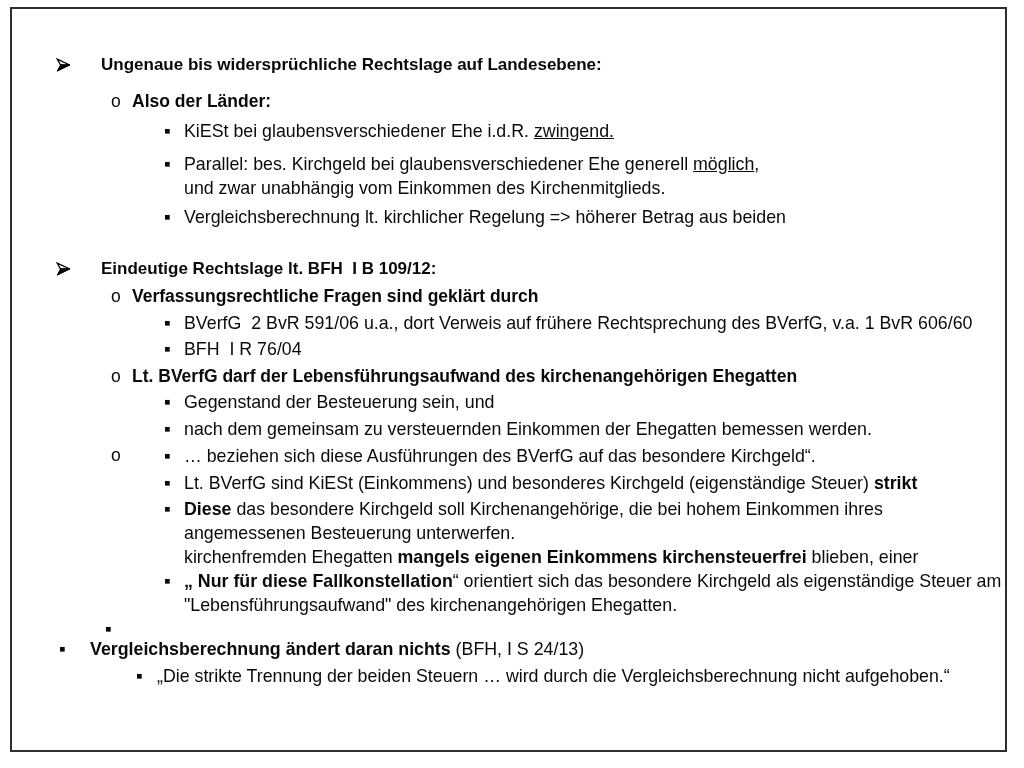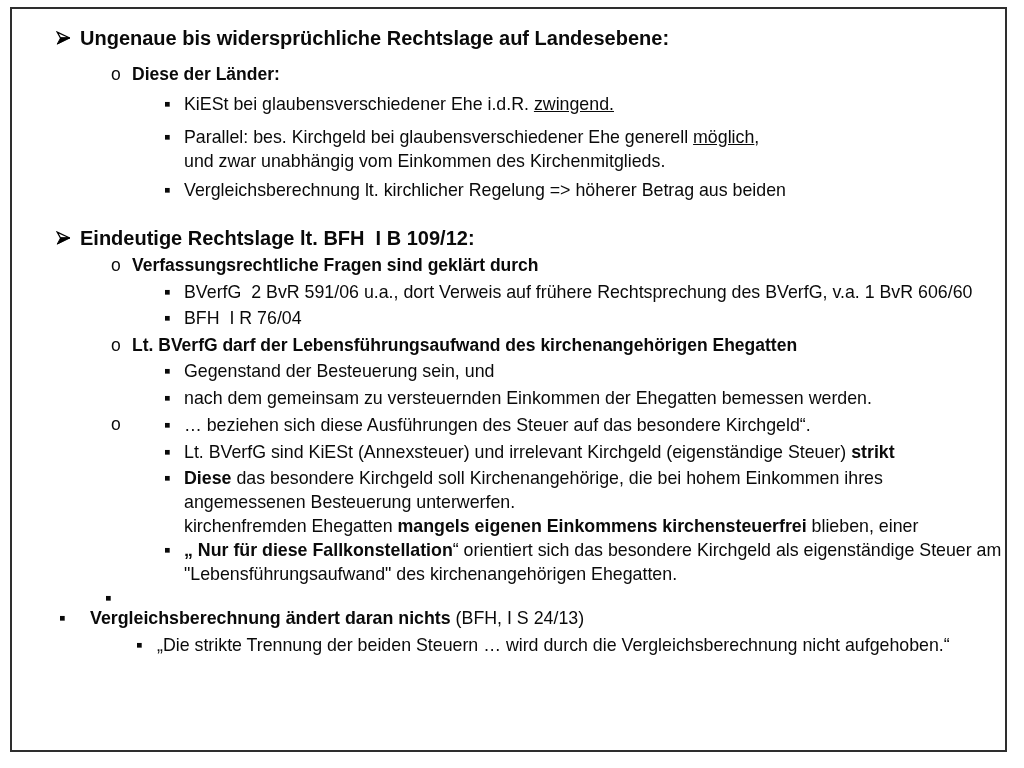--- a/index.html
+++ b/index.html
@@ -21,21 +21,21 @@
   }
   .item { position: relative; }
   .line { white-space: pre; }
   .bullet {
     position: absolute;
     top: 0;
     font-weight: normal;
     line-height: inherit;
   }
   
-  .l1 { padding-left: 68px;  font-size: 20px;   line-height: 26px;   font-weight: bold; }
+  .l1 { padding-left: 89px;  font-size: 17px;   line-height: 26px;   font-weight: bold; margin-top: 27px; }
   .l1 .bullet { left: 44px; top: 6px; }
   .l2 { padding-left: 120px; font-size: 17.5px; line-height: 25px;   font-weight: bold; }
   .l2 .bullet { left: 99px; }
   .l3 { padding-left: 172px; font-size: 17.8px; line-height: 24px; }
   .l3 .bullet  { left: 152px; font-size: 19px; }
   .l2sq { padding-left: 123px; font-size: 17.8px; line-height: 24px; }
   .l2sq .bullet { left: 93px; font-size: 19px; }
   .l1sq { padding-left: 78px; font-size: 17.8px; line-height: 24px; }
   .l1sq .bullet { left: 47px; font-size: 19px; }
   .l2sq2 { padding-left: 145px; font-size: 17.8px; line-height: 24px; }
@@ -57,21 +57,21 @@
         </svg>
       </span>
     <div class="txt">
         <div class="line"><span>Ungenaue bis widersprüchliche Rechtslage auf Landesebene:</span></div>
       </div>
   </div>
 
   <div class="item l2" style="margin-bottom:5px">
     <span class="bullet">o</span>
     <div class="txt">
-        <div class="line"><span>Diese der Länder:</span></div>
+        <div class="line"><span>Also der Länder:</span></div>
       </div>
   </div>
 
   <div class="item l3" style="margin-bottom:9px">
     <span class="bullet">▪</span>
     <div class="txt">
         <div class="line"><span>KiESt bei glaubensverschiedener Ehe i.d.R. </span><span class="u">zwingend.</span></div>
       </div>
   </div>
 
@@ -144,28 +144,28 @@
       </div>
   </div>
 
   <div class="item l2" style="margin-bottom:3px">
     <span class="bullet">o</span>
   </div>
 
   <div class="item l3" style="margin-bottom:3px">
     <span class="bullet">▪</span>
     <div class="txt">
-        <div class="line"><span>… beziehen sich diese Ausführungen des Steuer auf das besondere Kirchgeld“.</span></div>
+        <div class="line"><span>… beziehen sich diese Ausführungen des BVerfG auf das besondere Kirchgeld“.</span></div>
       </div>
   </div>
 
   <div class="item l3" style="margin-bottom:2px">
     <span class="bullet">▪</span>
     <div class="txt">
-        <div class="line"><span>Lt. BVerfG sind KiESt (Annexsteuer) und irrelevant Kirchgeld (eigenständige Steuer) </span><span class="b">strikt</span></div>
+        <div class="line"><span>Lt. BVerfG sind KiESt (Einkommens) und besonderes Kirchgeld (eigenständige Steuer) </span><span class="b">strikt</span></div>
       </div>
   </div>
 
   <div class="item l3" style="margin-bottom:0">
     <span class="bullet">▪</span>
     <div class="txt">
         <div class="line"><span class="b">Diese</span><span> das besondere Kirchgeld soll Kirchenangehörige, die bei hohem Einkommen ihres</span></div>
         <div class="line"><span>angemessenen Besteuerung unterwerfen.</span></div>
         <div class="line"><span>kirchenfremden Ehegatten </span><span class="b">mangels eigenen Einkommens kirchensteuerfrei</span><span> blieben, einer</span></div>
       </div>

